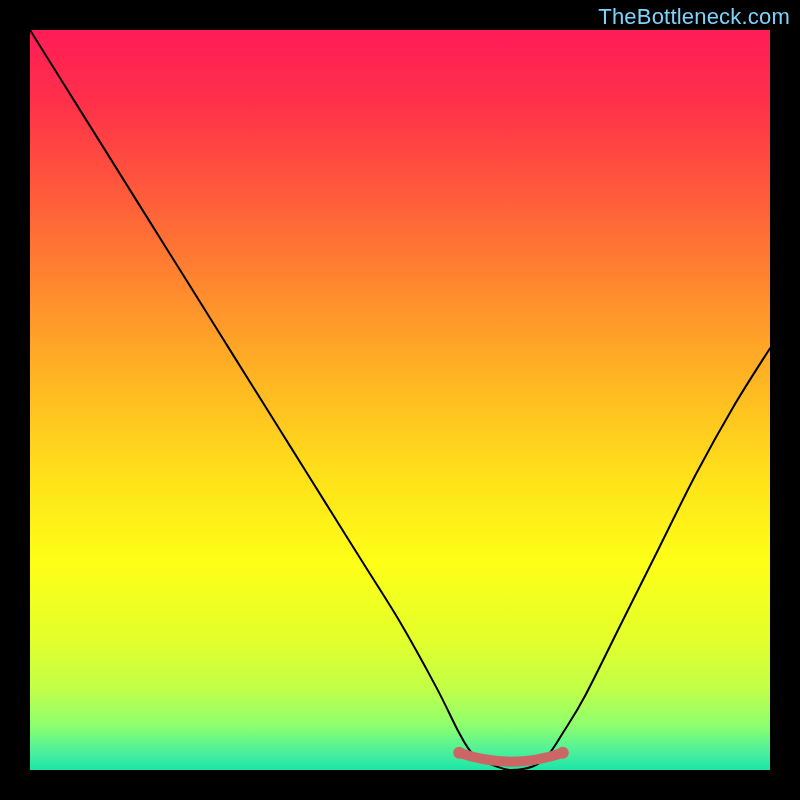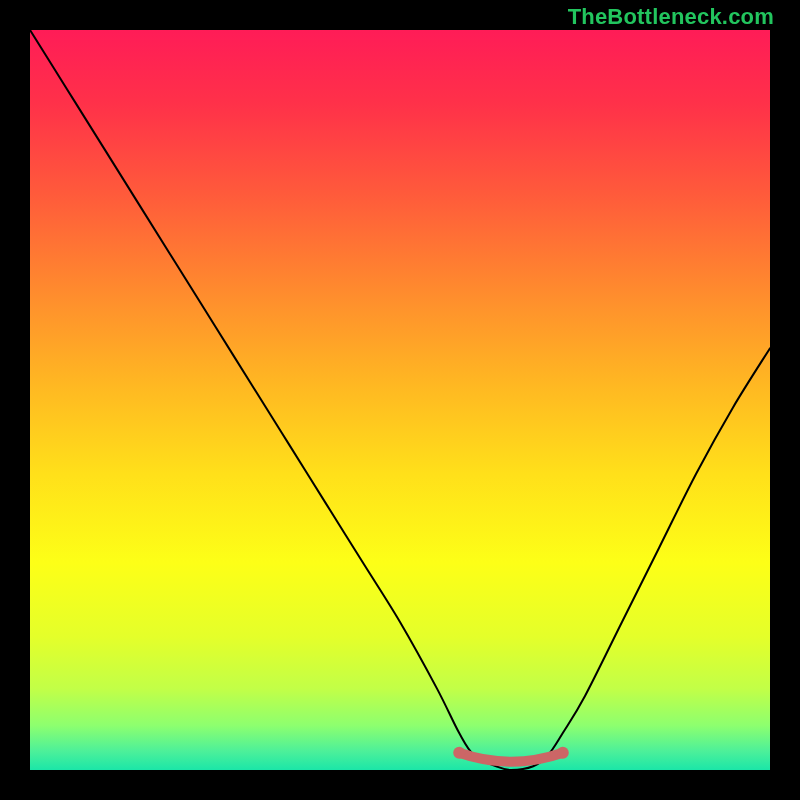--- a/index.html
+++ b/index.html
@@ -13,24 +13,24 @@
   }
   .canvas {
     position: relative;
     width: 800px;
     height: 800px;
     background: #000;
   }
   .watermark {
     position: absolute;
     top: 4px;
-    right: 26px;
-    color: #22c55e;
+    right: 10px;
+    color: #7dd3fc;
     font-size: 22px;
-    font-weight: 700;
+    font-weight: 400;
     letter-spacing: 0.2px;
     z-index: 5;
   }
   .plot {
     position: absolute;
     left: 30px;
     top: 30px;
     width: 740px;
     height: 740px;
   }

